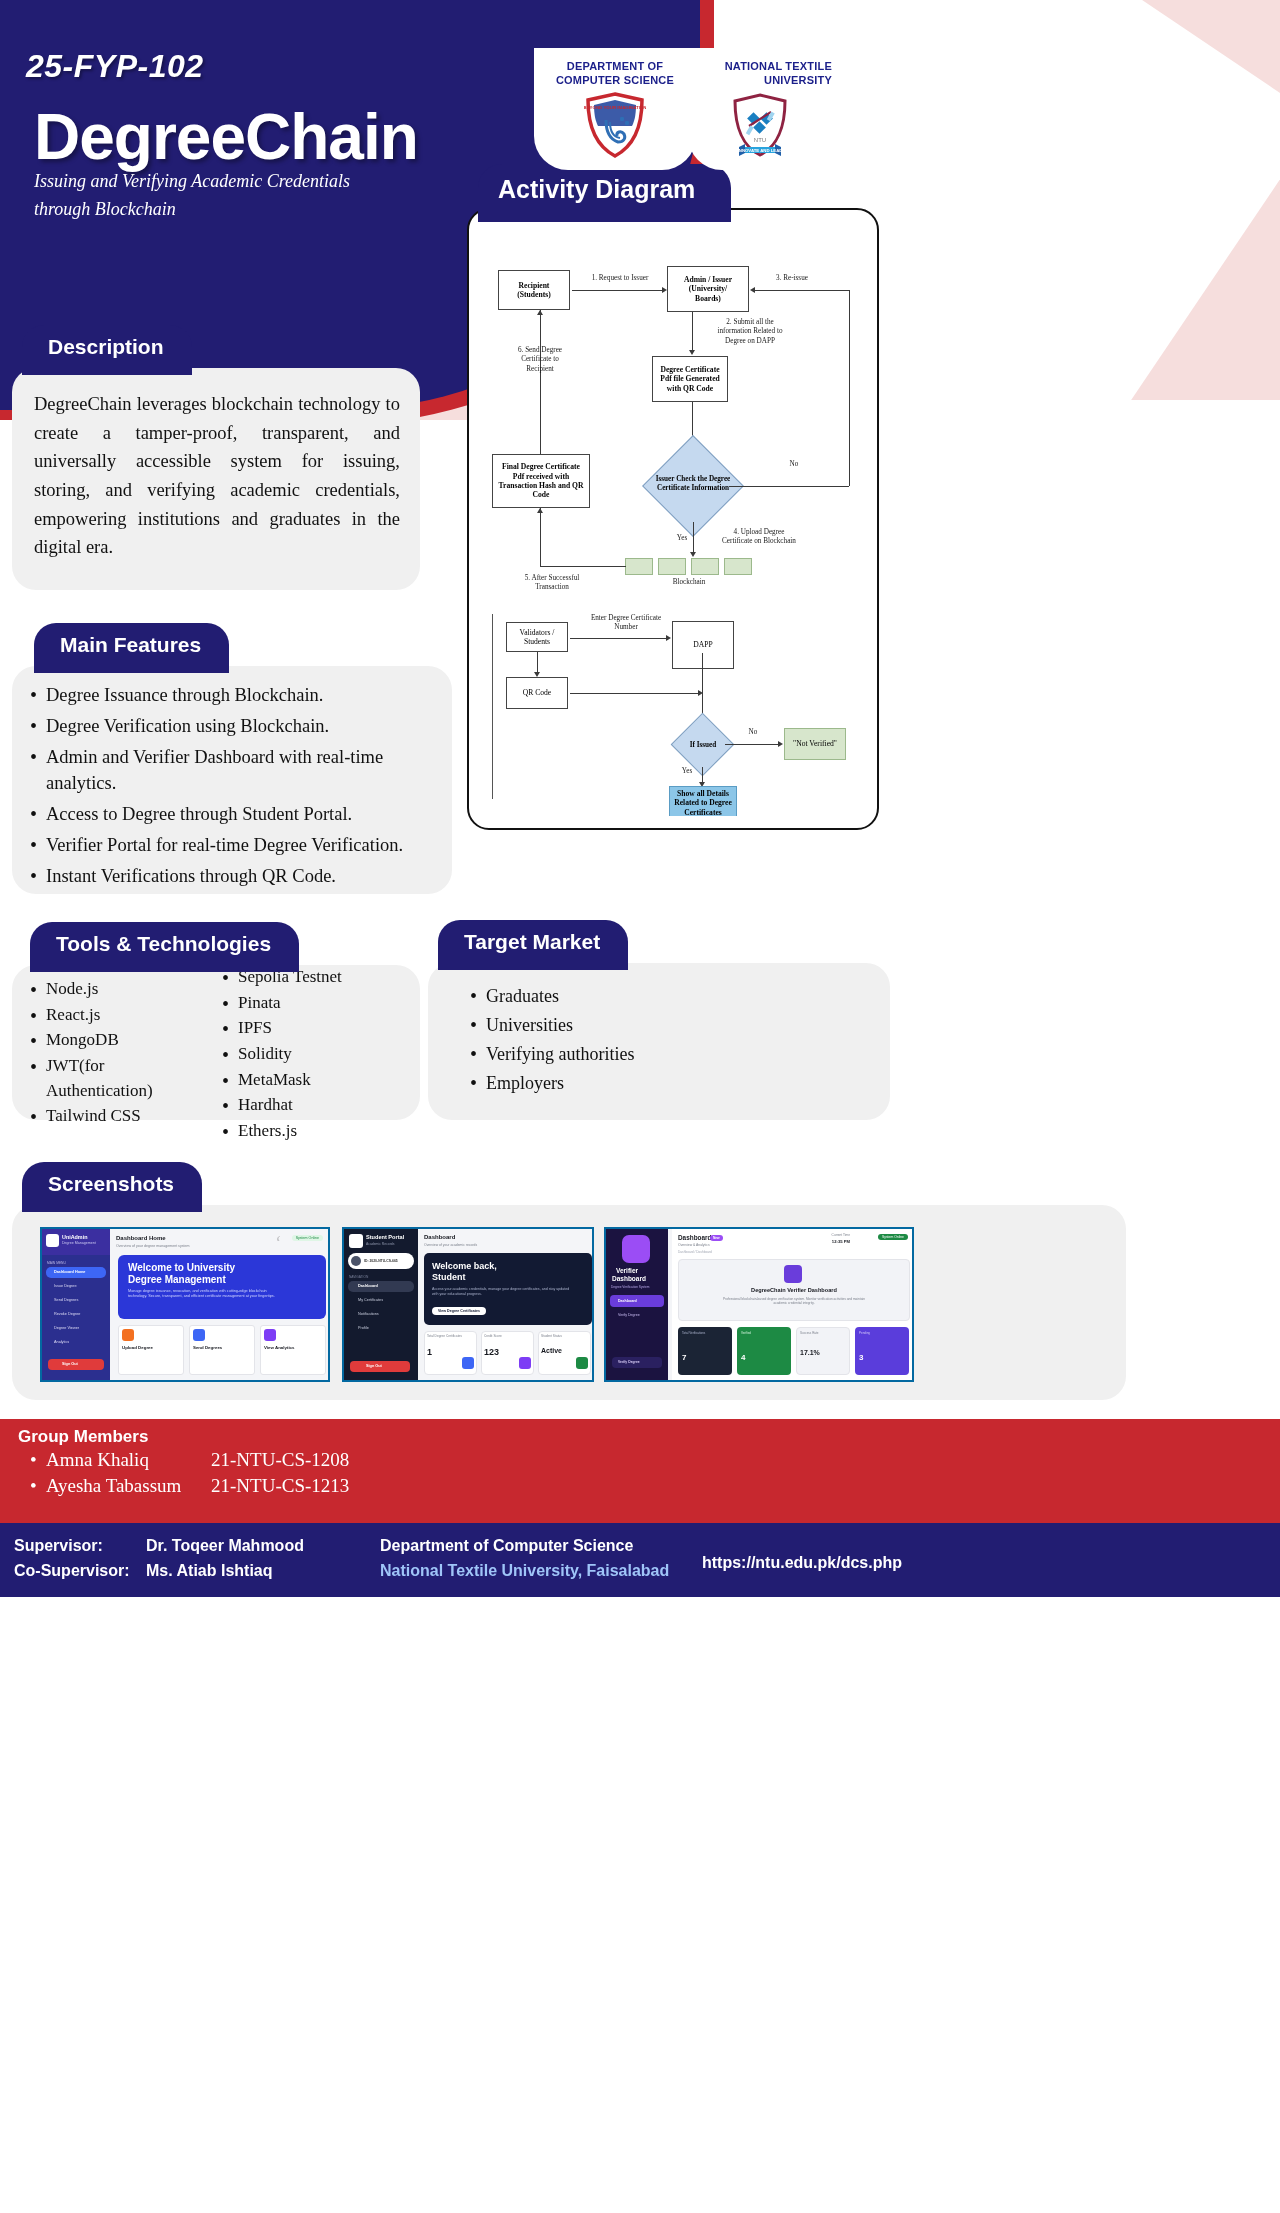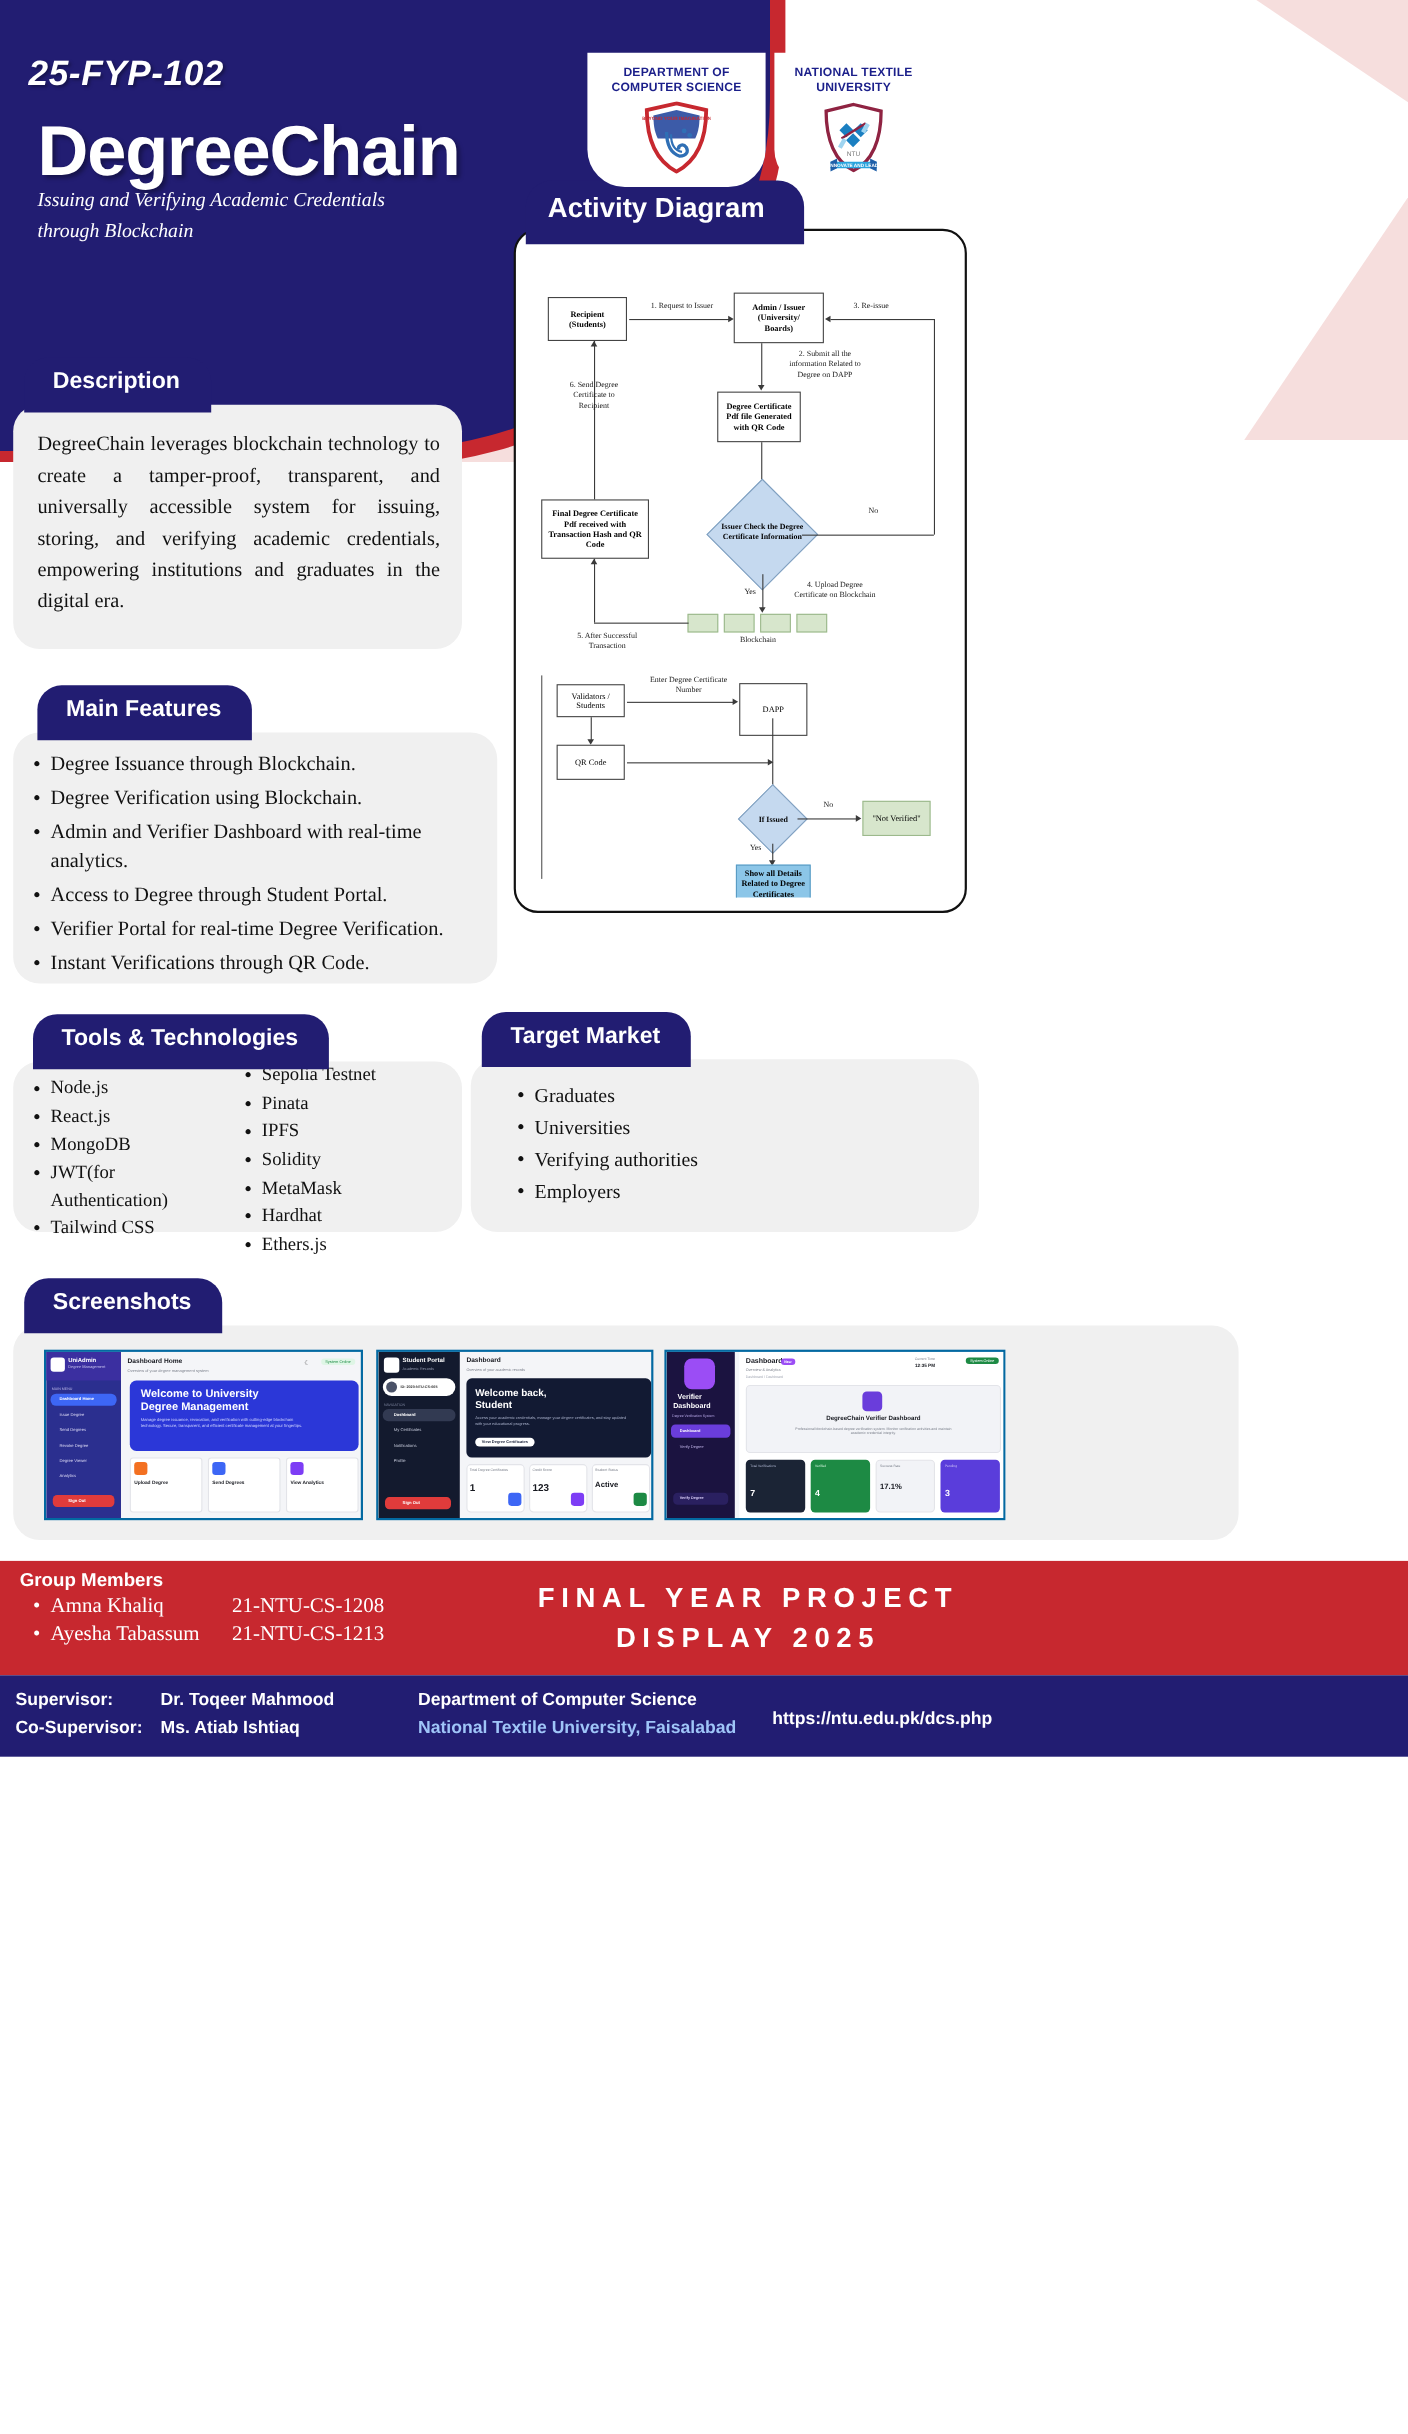--- a/index.html
+++ b/index.html
@@ -69,21 +69,21 @@
   
   .logo-card {
     position: absolute; top: 0; z-index: 7;
     background: #ffffff;
     border-radius: 0 0 34px 34px;
     text-align: center;
     padding-top: 12px;
     margin-top: 48px;
   }
   .logo-card.dcs { left: 534px; width: 162px; height: 122px; }
-  .logo-card.ntu { left: 704px; width: 144px; height: 122px; }
+  .logo-card.ntu { left: 688px; width: 144px; height: 122px; text-align: right; }
   .logo-card .cap {
     color: #1b1f8a; font-size: 11px; font-weight: bold;
     line-height: 1.25; letter-spacing: 0.2px;
   }
   .shield { margin: 4px auto 0; display: block; }
 
   
   .tab {
     position: absolute; z-index: 5;
     background: #221d72; color: #ffffff;
@@ -558,24 +558,20 @@
       <span class="dot">•</span>
       <span class="nm">Amna Khaliq</span>
       <span class="rl">21-NTU-CS-1208</span>
     </div>
     <div class="gm-row">
       <span class="dot">•</span>
       <span class="nm">Ayesha Tabassum</span>
       <span class="rl">21-NTU-CS-1213</span>
     </div>
   </div>
-  <div id="fyp-display">
-    <div>FINAL YEAR PROJECT</div>
-    <div>DISPLAY 2025</div>
-  </div>
 </div>
 
 <div id="footer-blue">
   <div id="sup-block">
     <div>
       <span class="lbl">Supervisor:</span><span>Dr. Toqeer Mahmood</span>
     </div>
     <div>
       <span class="lbl">Co-Supervisor:</span><span>Ms. Atiab Ishtiaq</span>
     </div>

